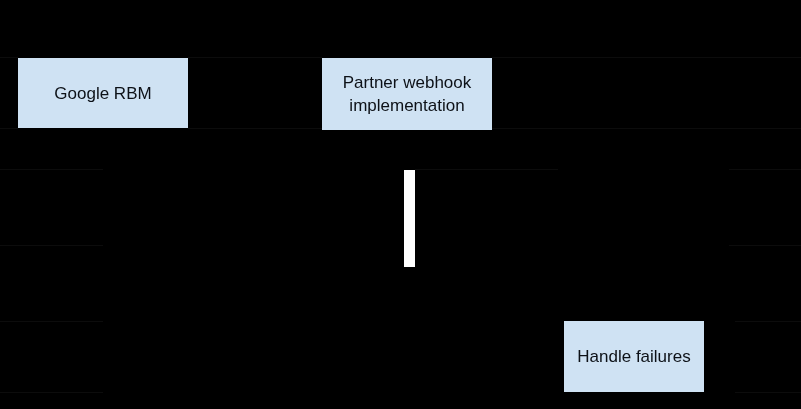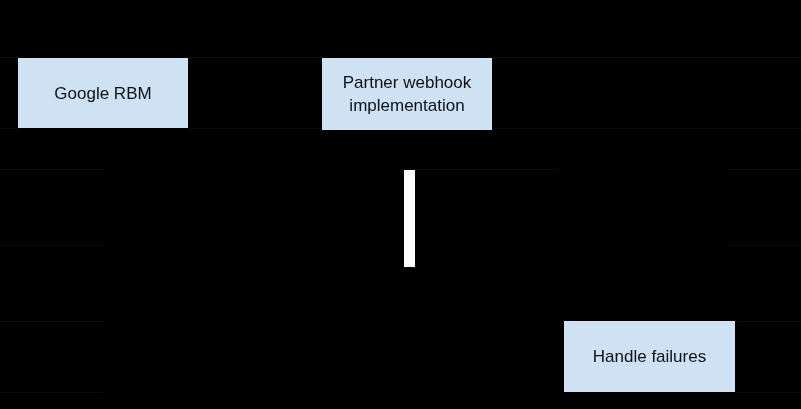--- a/index.html
+++ b/index.html
@@ -26,21 +26,21 @@
     text-align: center;
     font-size: 17px;
     line-height: 23px;
   }
   .node-label {
     padding: 0 6px;
   }
   #node-google-rbm            { left: 18px;  top: 29px;  width: 170px; height: 70px; }
   #node-partner-webhook       { left: 322px; top: 29px;  width: 170px; height: 72px; justify-content: flex-end; }
   #node-queue-for-delivery    { left: 558px; top: 143px; width: 171px; height: 72px; }
-  #node-handle-failures       { left: 564px; top: 292px; width: 171px; height: 71px; }
+  #node-handle-failures       { left: 564px; top: 292px; width: 140px; height: 71px; }
   .activation-bar {
     position: absolute;
     left: 404px;
     top: 141px;
     width: 11px;
     height: 97px;
     background: #ffffff;
   }
   .row-line {
     position: absolute;

